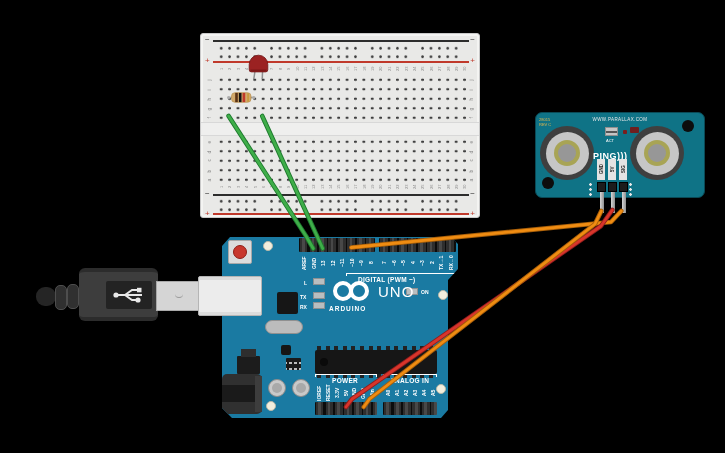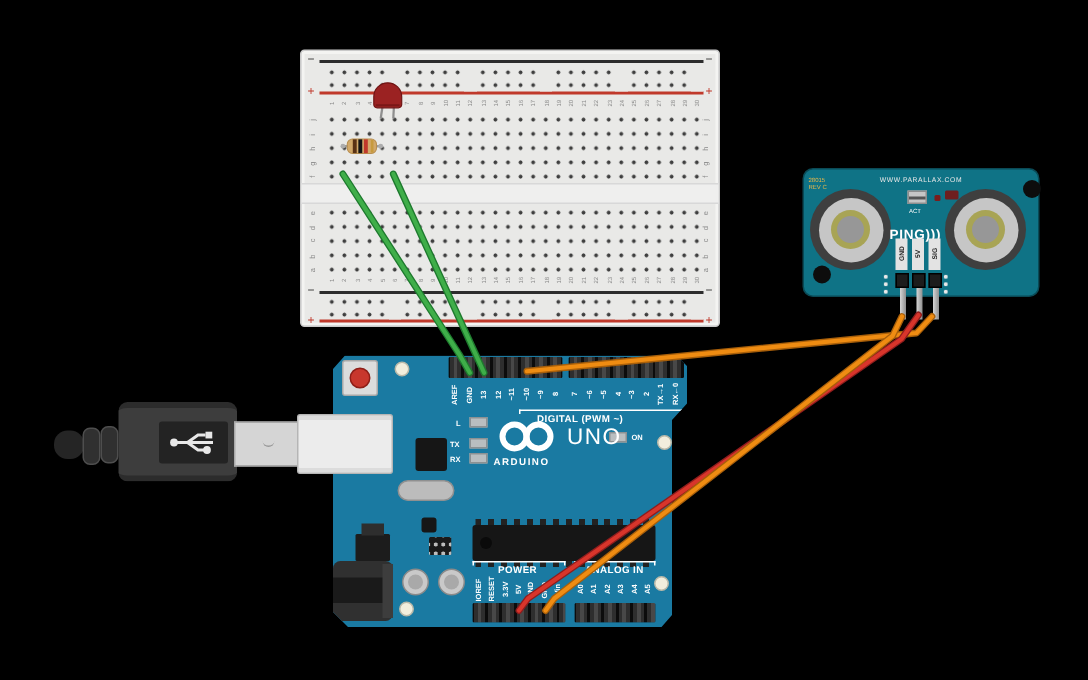--- a/index.html
+++ b/index.html
@@ -71,21 +71,21 @@
   .usb-body{left:79px;top:268px;width:79px;height:53px;border-radius:6px;background:#3d3d3d;
             border-top:4px solid #2c2c2c;border-bottom:4px solid #2c2c2c;}
   .usb-panel{position:absolute;left:27px;top:9px;width:46px;height:28px;background:#232323;border-radius:2px;
              display:flex;align-items:center;justify-content:center;}
   .usb-shell{left:156px;top:281px;width:49px;height:30px;background:#d5d5d5;border:1px solid #a9a9a9;}
   .usb-notch{position:absolute;left:18px;top:11px;width:8px;height:5px;border-bottom:1.5px solid #9a9a9a;border-radius:0 0 4px 4px;}
   .usb-socket{left:198px;top:276px;width:64px;height:40px;background:#ececec;border:1px solid #b5b5b5;border-radius:2px;
               box-shadow:inset 0 3px 0 #dcdcdc, inset 0 -3px 0 #dcdcdc;}
 
   
-  .ping{left:535px;top:112px;width:158px;height:86px;background:#0f7386;border-radius:7px;border:1px solid #0a4a56;}
+  .ping{left:535px;top:112px;width:170px;height:86px;background:#0f7386;border-radius:7px;border:1px solid #0a4a56;}
   .phole{position:absolute;width:12px;height:12px;border-radius:50%;background:#0d0d0d;}
   .xducer{position:absolute;width:54px;height:54px;border-radius:50%;background:#3f3f3f;
           display:flex;align-items:center;justify-content:center;}
   .xd2{width:43px;height:43px;border-radius:50%;background:#c6c6c6;display:flex;align-items:center;justify-content:center;}
   .xd3{width:26px;height:26px;border-radius:50%;background:#a8a455;display:flex;align-items:center;justify-content:center;}
   .xd4{width:18px;height:18px;border-radius:50%;background:#979797;}
   .ping-url{position:absolute;left:0;top:4px;width:100%;text-align:center;font-size:4.5px;color:#e8e8e8;letter-spacing:.4px;}
   .ping-part{position:absolute;left:3px;top:4px;font-size:4px;color:#e8b84b;line-height:5px;}
   .ping-title{position:absolute;left:57px;top:38px;font-size:9px;font-weight:bold;color:#fff;letter-spacing:.5px;}
   .act-box{position:absolute;left:69px;top:14px;width:13px;height:9px;background:#c6c6c6;border:1px solid #8f8f8f;}

